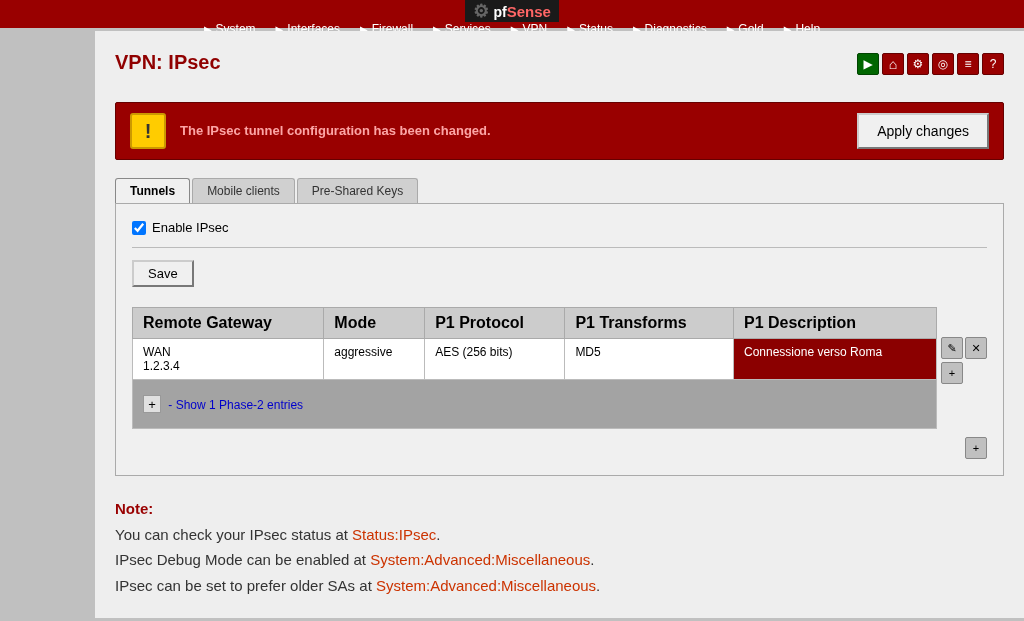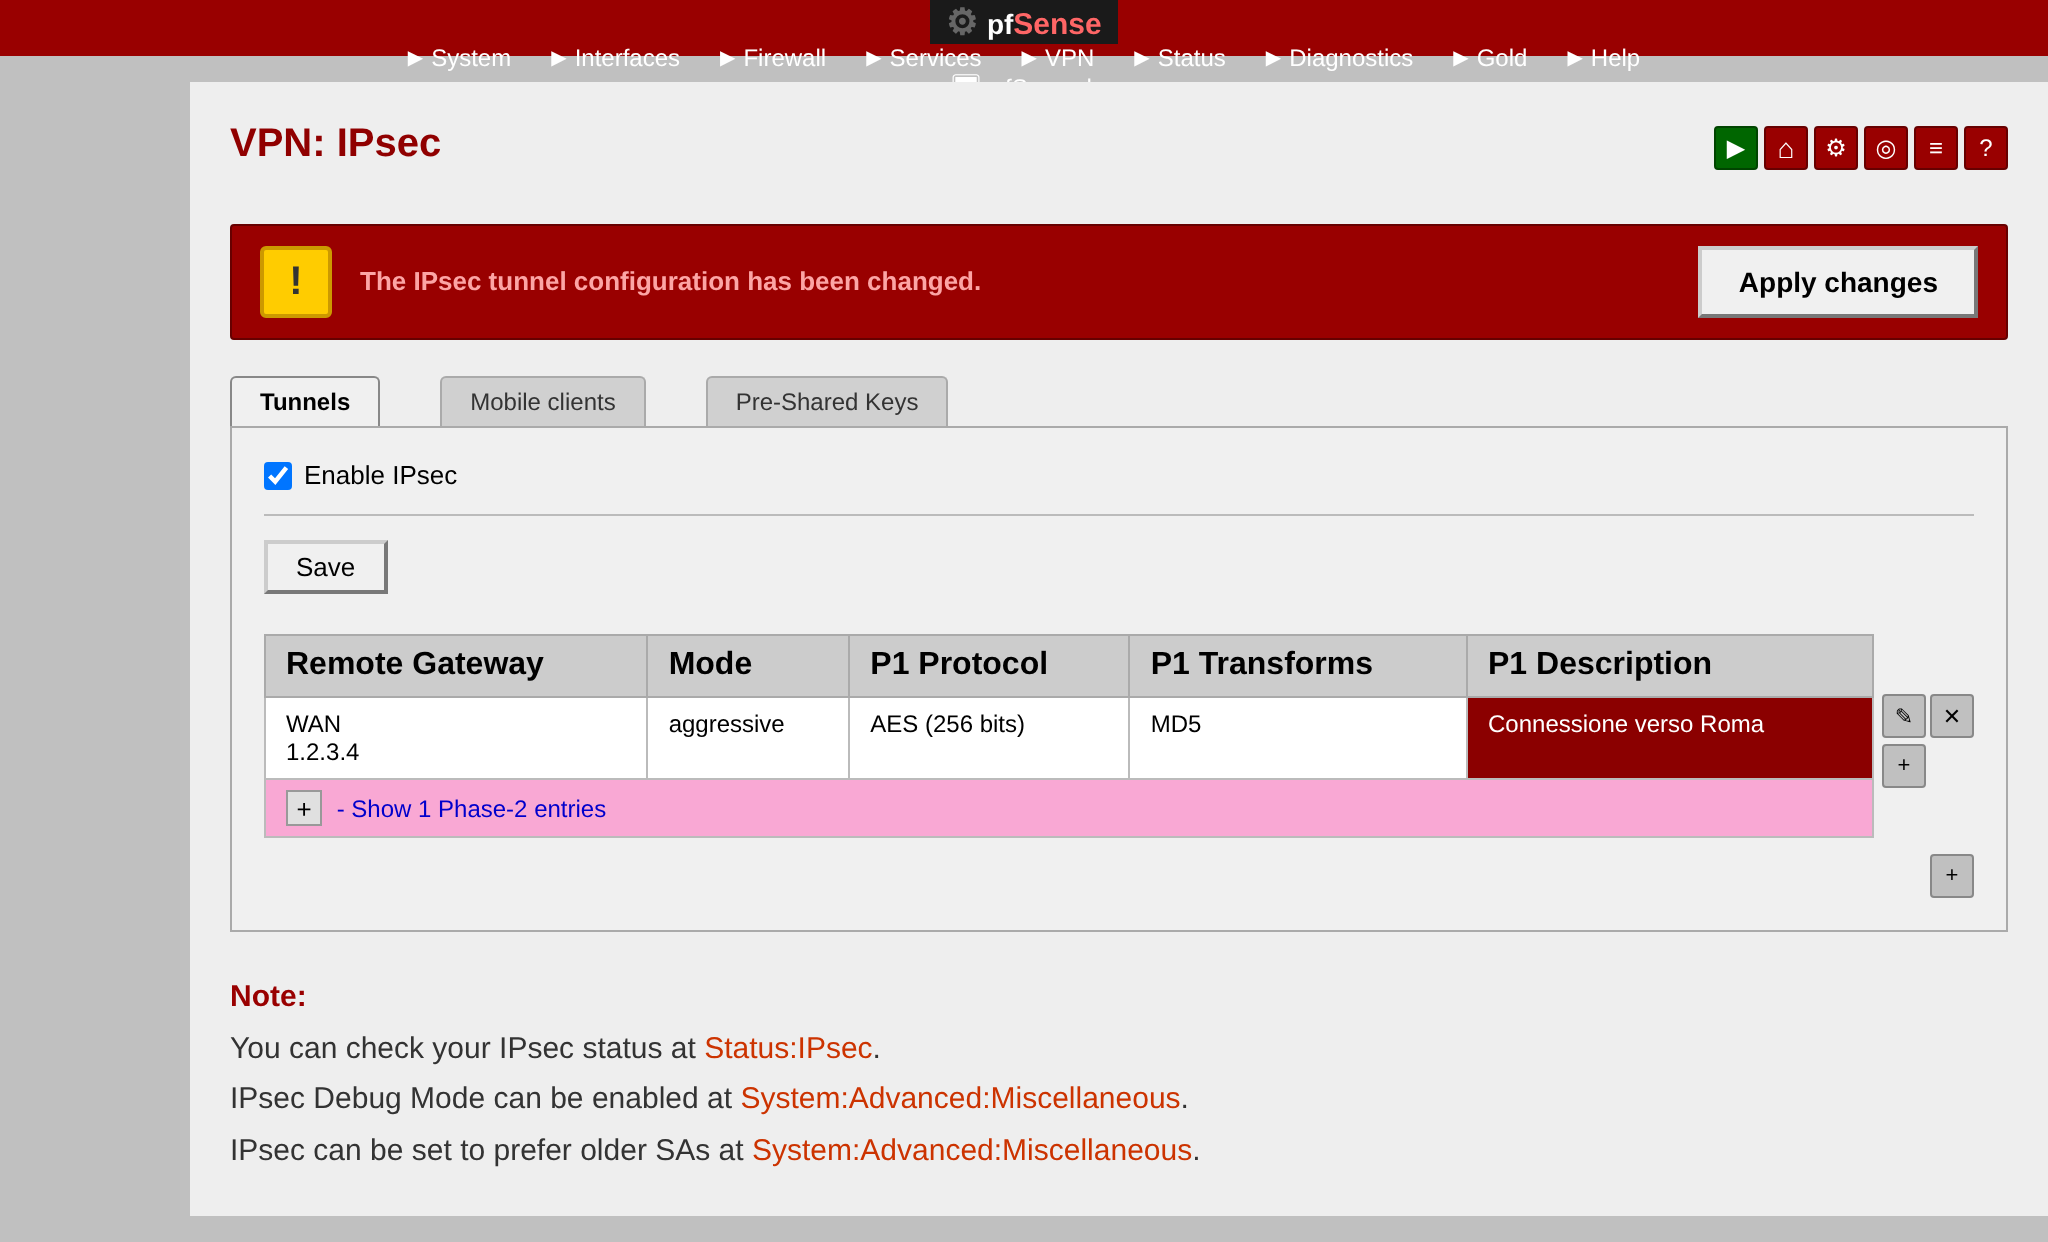--- a/index.html
+++ b/index.html
@@ -114,21 +114,21 @@
       flex: 1;
       font-size: 12px;
       line-height: 1.6;
     }
     .alert-text .bold { font-weight: bold; font-size: 13px; }
     .apply-btn {
       background: #f0f0f0;
       border: 2px outset #cccccc;
       padding: 8px 18px;
       font-size: 14px;
-      font-weight: bold;
+      font-weight: normal;
       cursor: pointer;
       color: #000;
       margin-left: 14px;
       white-space: nowrap;
     }
     .toolbar-icon {
       width: 22px;
       height: 22px;
       background: #990000;
       border: 1px solid #660000;
@@ -142,21 +142,20 @@
     }
     .toolbar-icon.green { background: #006600; border-color: #004400; }
 
     
     .content-relative { position: relative; }
 
     
     .tabs {
       display: flex;
       margin-bottom: 0;
-      gap: 28px;
     }
     .tab {
       padding: 5px 14px;
       border: 1px solid #aaa;
       border-bottom: none;
       cursor: pointer;
       font-size: 12px;
       background: #d0d0d0;
       color: #333;
       margin-right: 2px;
@@ -228,22 +227,22 @@
       vertical-align: top;
     }
     .td-highlight {
       background: #8b0000;
       color: #ffffff;
     }
     .td-normal { background: #ffffff; }
 
     
     .phase2-row td {
-      background: #f9a8d4;
-      padding: 5px 10px;
+      background: #a3a3a3;
+      padding: 15px 10px;
       font-size: 12px;
     }
     .phase2-link {
       color: #0000cc;
       text-decoration: none;
       cursor: pointer;
     }
     .plus-btn {
       background: #e0e0e0;
       border: 1px solid #999;

